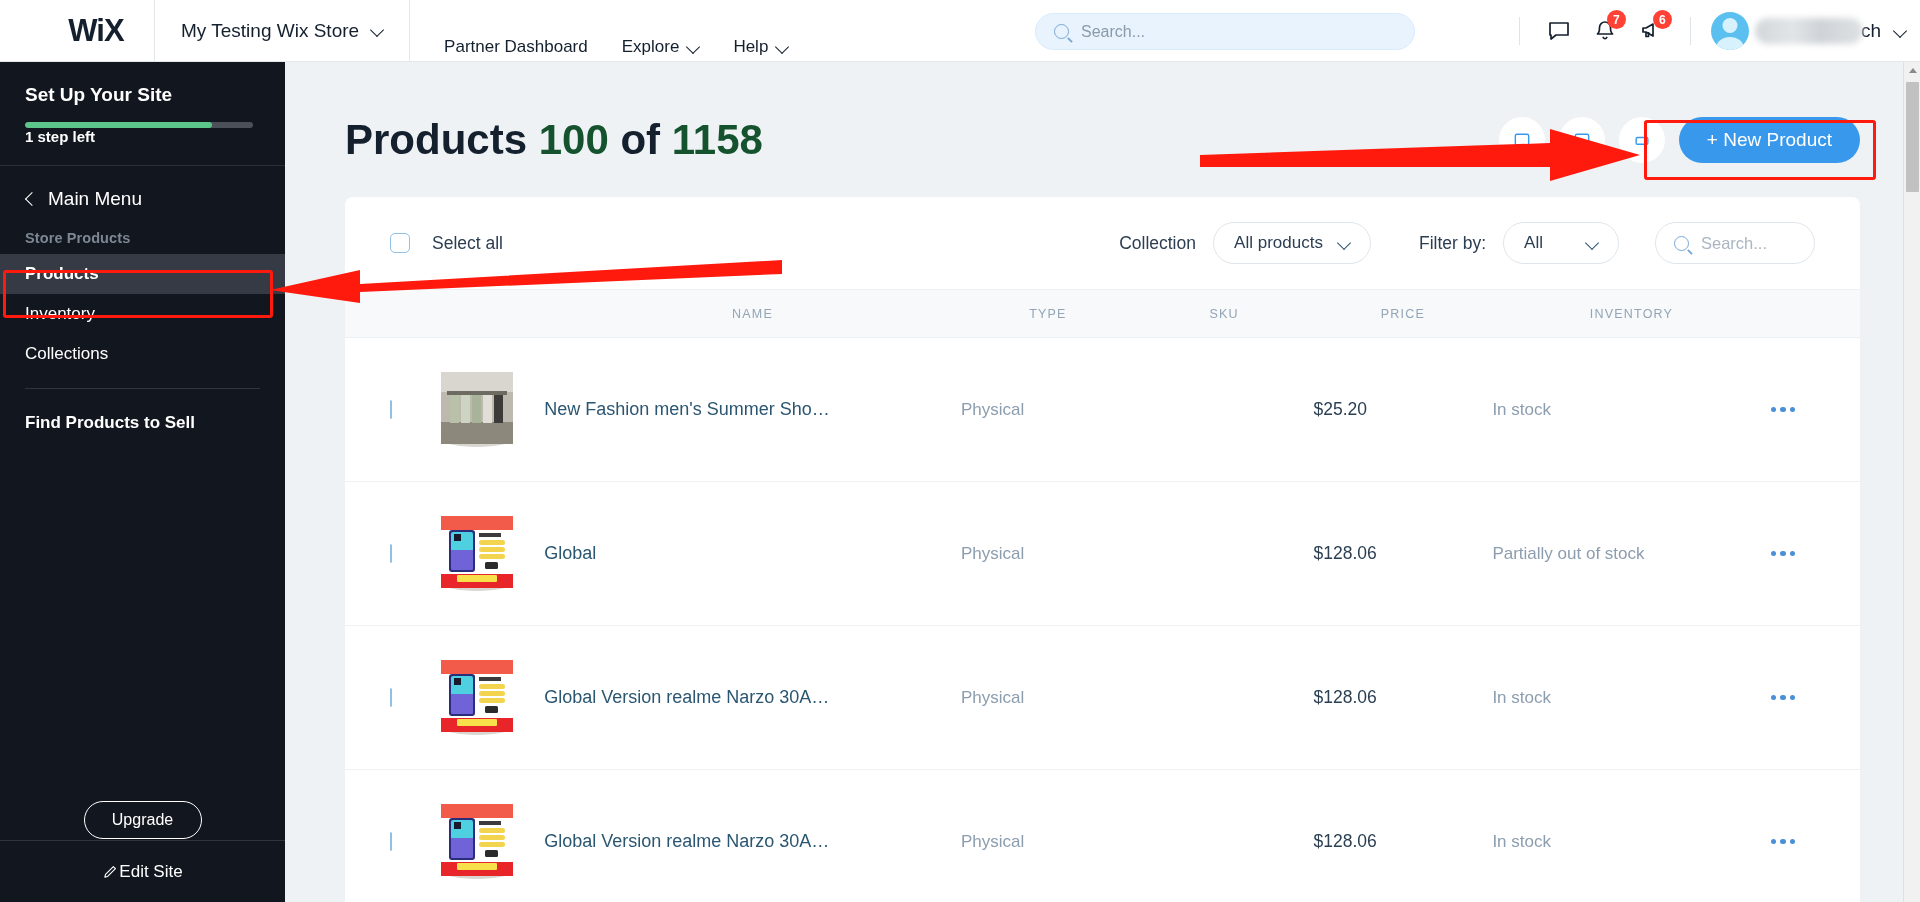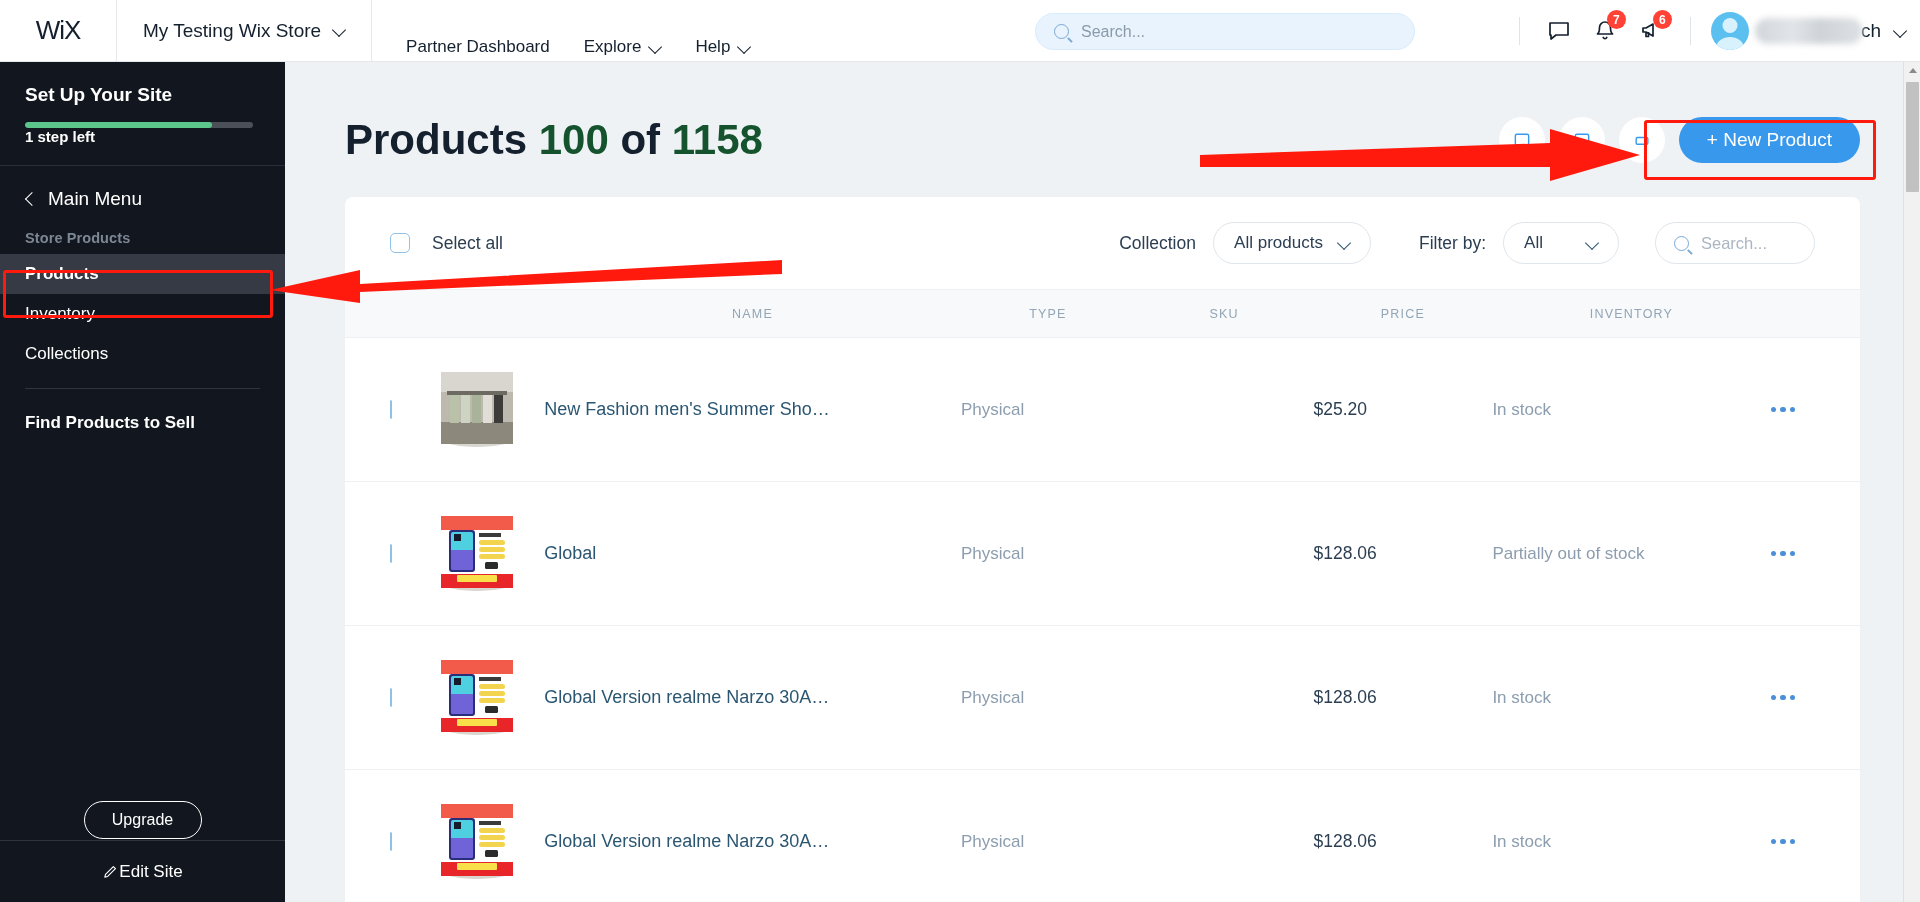--- a/index.html
+++ b/index.html
@@ -10,22 +10,23 @@
   }
 
   
   .topbar {
     position: absolute; top: 0; left: 0; width: 1920px; height: 62px;
     background: #ffffff; border-bottom: 1px solid #e5e8ea;
     display: flex; align-items: center; z-index: 40;
   }
   .wix-logo {
     width: 116px; display: flex; align-items: center; justify-content: center;
-    font-size: 26px; font-weight: 400; color: #14202e; letter-spacing: -1px;
+    font-size: 31px; font-weight: 700; color: #14202e; letter-spacing: -1px;
     font-family: "Liberation Sans", sans-serif;
+    margin-left: 38px;
   }
   .topbar-divider { width: 1px; height: 62px; background: #e5e8ea; }
   .store-switcher {
     display: flex; align-items: center; gap: 13px;
     padding: 0 26px; height: 62px; cursor: pointer;
   }
   .store-name { font-size: 19px; color: #14202e; }
   .chev { display: inline-block; width: 11px; height: 11px; position: relative; }
   .chev::after {
     content: ""; position: absolute; left: 0; top: 0;

